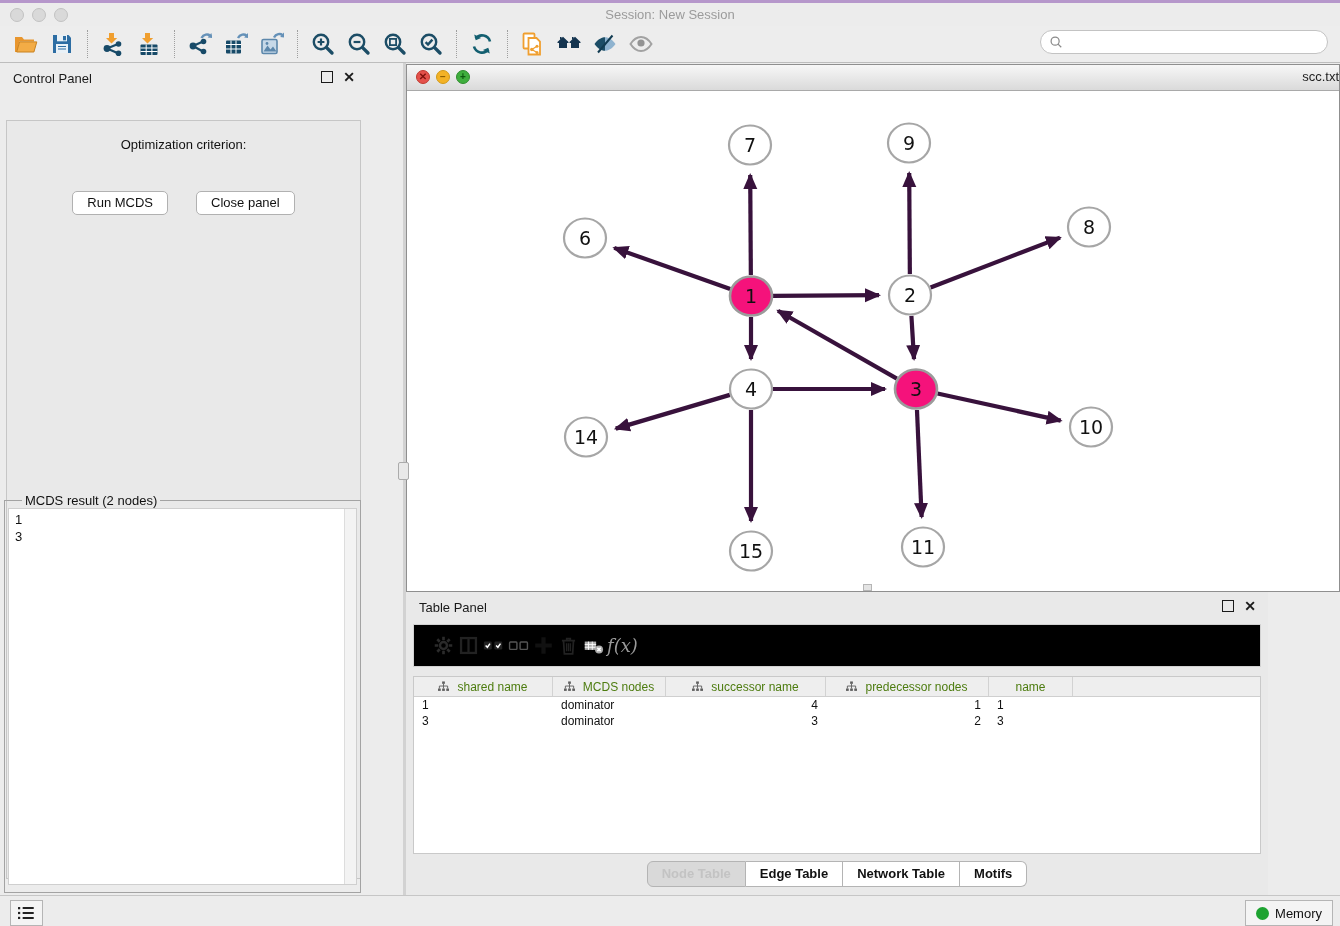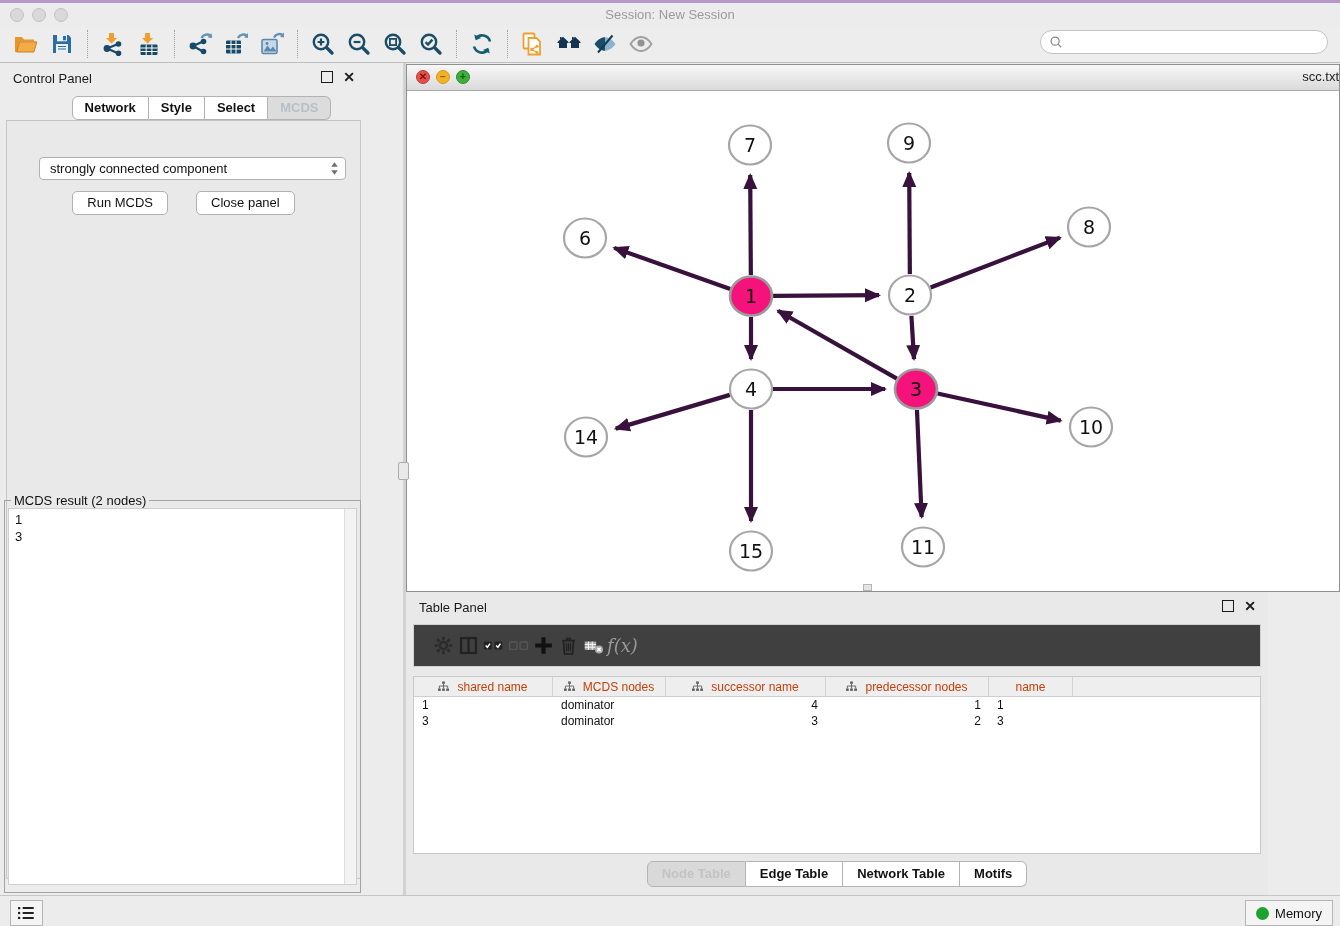--- a/index.html
+++ b/index.html
@@ -41,48 +41,48 @@
   .tab.sel-disabled{background:#dcdcdc;color:#b7bfc9}
   .cp-content{position:absolute;left:6px;right:6px;top:57px;bottom:16px;background:#e9e9e9;border:1px solid #c6c6c6}
   .opt-label{position:absolute;left:0;right:0;top:74px;text-align:center;font-size:13px;color:#111}
   .criterion{position:absolute;left:39px;top:94px;width:307px;height:23px;background:#fff;border:1px solid #b1b1b1;
              border-radius:4px;display:flex;align-items:center;padding:0 6px 0 10px;box-sizing:border-box}
   .criterion .val{flex:1;font-size:13px;color:#111}
   .criterion svg{width:9px;height:15px;flex:none}
   .cp-buttons{position:absolute;left:0;right:0;top:128px;display:flex;justify-content:center;gap:28px}
   .push-btn{background:#fff;border:1px solid #b1b1b1;border-radius:5px;padding:3px 14px 4px;font:13px "Liberation Sans",sans-serif;color:#111}
   .result-box{position:absolute;left:4px;right:6px;top:430px;bottom:2px;border:1px solid #a3a3a3;margin:0;padding:0 3px 3px}
-  .result-box legend{font-size:13px;color:#111;padding:0 3px;margin-left:3px}
+  .result-box legend{font-size:13px;color:#111;padding:0 3px;margin-left:14px}
   .result-area{position:relative;width:100%;height:calc(100% - 4px);background:#fff;border:1px solid #cfcfcf;box-sizing:border-box;overflow:hidden}
   .result-lines{padding:2px 6px;font-size:13px;line-height:17px;color:#111}
   .scroll-track{position:absolute;right:0;top:0;bottom:0;width:11px;background:#f3f3f3;border-left:1px solid #ddd}
   
   .network-window{position:absolute;left:406px;top:1px;width:934px;height:528px;background:#fff;
                   border:1px solid #8f8f8f;box-sizing:border-box}
   .nw-titlebar{position:absolute;left:0;top:0;right:0;height:25px;
                background:linear-gradient(#f7f7f7,#dadada);border-bottom:1px solid #a9a9a9}
   .nw-btns{position:absolute;left:9px;top:5px;display:flex;gap:6px}
   .nwb{width:14px;height:14px;border-radius:50%;display:flex;align-items:center;justify-content:center;
        font-size:10px;font-weight:bold;line-height:10px;box-sizing:border-box}
   .nwb.close{background:#e4514b;border:1px solid #c0392f;color:#7c100c}
   .nwb.min{background:#f3b226;border:1px solid #d29a18;color:#8a5d00}
   .nwb.max{background:#3fae3d;border:1px solid #2f8c2e;color:#0c5a0e}
   .nw-title{position:absolute;left:0;right:0;top:4px;text-align:right;font-size:13px;color:#222}
   .graph-svg{position:absolute;left:0;top:25px}
   .h-knob{position:absolute;left:456px;bottom:0;width:9px;height:7px;background:#e4e4e4;border:1px solid #b5b5b5;box-sizing:border-box}
   
   .table-panel{position:absolute;left:406px;top:529px;width:862px;height:303px;background:#e9e9e9}
-  .tp-toolbar{position:absolute;left:7px;right:7px;top:32px;height:43px;background:#404040;border:1px solid #d2d2d2;
+  .tp-toolbar{position:absolute;left:7px;right:7px;top:32px;height:43px;background:#000000;border:1px solid #d2d2d2;
               display:flex;align-items:center;gap:2px;padding-left:18px;box-sizing:border-box}
   .tp-btn{width:23px;height:23px;display:flex;align-items:center;justify-content:center;background:transparent;border:none;padding:0}
   .tp-btn svg{width:21px;height:21px}
   .fx{font-family:"DejaVu Serif",serif;font-style:italic;font-size:18px;color:#9a9a9a}
   .table-wrap{position:absolute;left:7px;right:7px;top:84px;bottom:41px;background:#fff;border:1px solid #c9c9c9;overflow:hidden}
   .thead{display:flex;height:19px;background:#eeeeee;border-bottom:1px solid #cfcfcf}
-  .th{display:flex;align-items:center;justify-content:center;gap:8px;font-size:12px;color:#c2410c;
+  .th{display:flex;align-items:center;justify-content:center;gap:8px;font-size:12px;color:#4d7c0f;
       border-right:1px solid #d2d2d2;box-sizing:border-box;overflow:hidden}
   .th svg{width:11px;height:11px;flex:none}
   .trow{display:flex;height:16px;align-items:center}
   .td{font-size:12px;color:#111;box-sizing:border-box;padding:0 8px;overflow:hidden;white-space:nowrap}
   .tp-tabs{position:absolute;left:0;right:0;bottom:8px;display:flex;justify-content:center}
   .tp-tab{background:#fff;border:1px solid #b4b4b4;border-left:none;padding:4px 14px 5px;font-size:13px;font-weight:600;color:#111}
   .tp-tab:first-child{border-left:1px solid #b4b4b4;border-radius:6px 0 0 6px}
   .tp-tab:last-child{border-radius:0 6px 6px 0}
   .tp-tab.sel-disabled{background:#d9d9d9;color:#c3c3c3}
   
@@ -259,34 +259,22 @@
 <div class="main">
 
   <div class="control-panel">
     <div class="panel-header">
       <span class="panel-title">Control Panel</span>
       <span class="panel-ctrls">
         <span class="float-ico"></span>
         <span class="close-ico">✕</span>
       </span>
     </div>
-    <div class="cp-tabs" id="cp-tabs">
-        <div class="tab">Network</div>
-        <div class="tab">Style</div>
-        <div class="tab">Select</div>
-        <div class="tab sel-disabled">MCDS</div>
-      </div>
     <div class="cp-content"></div>
-    <div class="criterion">
-      <span class="val">strongly connected component</span>
-      <svg viewBox="0 0 10 16">
-          <path fill="#6e6e6e" d="M5 1l3.6 5H1.4z"></path>
-          <path fill="#6e6e6e" d="M5 15l3.6-5H1.4z"></path>
-        </svg>
-    </div>
+    <div class="opt-label">Optimization criterion:</div>
     <div class="cp-buttons">
       <button class="push-btn">Run MCDS</button>
       <button class="push-btn">Close panel</button>
     </div>
     <fieldset class="result-box">
       <legend>MCDS result (2 nodes)</legend>
       <div class="result-area">
         <div class="result-lines" id="result-lines">
             <div>1</div>
             <div>3</div>

